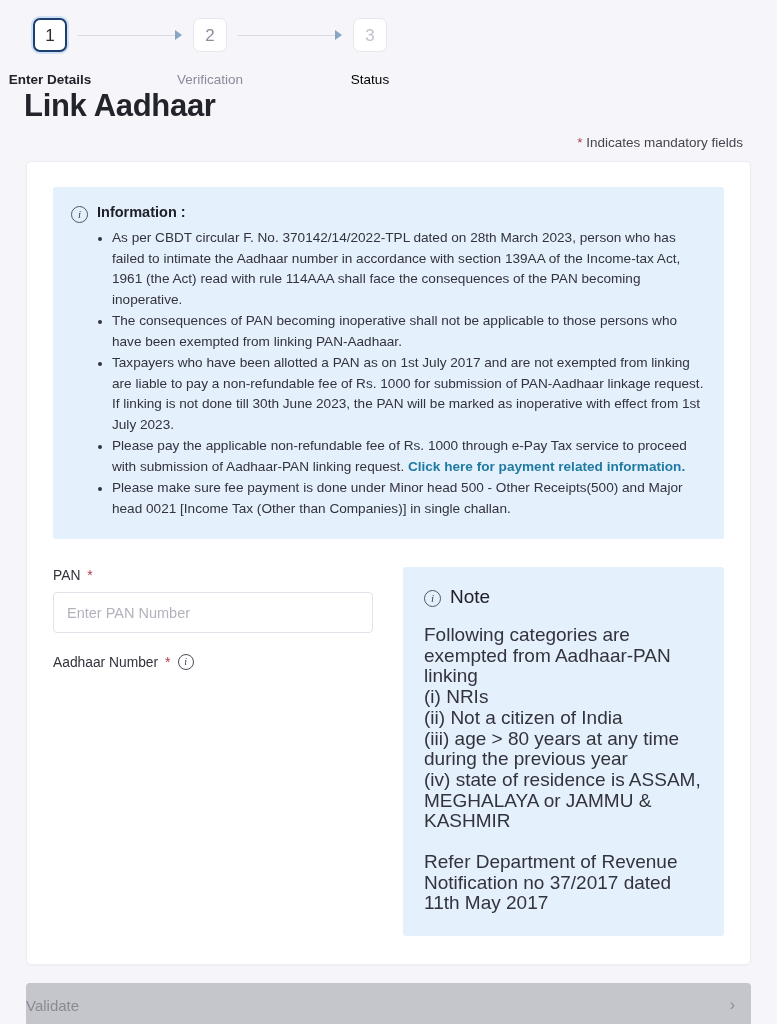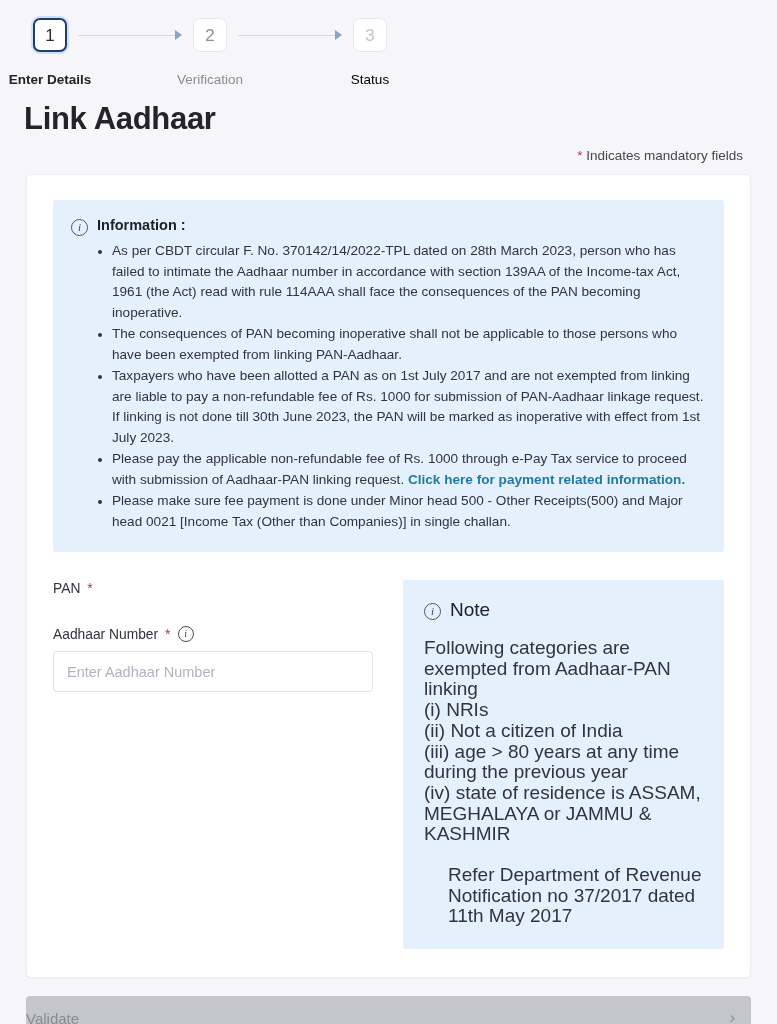--- a/index.html
+++ b/index.html
@@ -93,21 +93,21 @@
     right: 0;
     width: 0;
     height: 0;
     border-top: 5px solid transparent;
     border-bottom: 5px solid transparent;
     border-left: 7px solid #88a4c6;
   }
 
   
   .title {
-    margin: 14px 0 0 24px;
+    margin: 1px 0 0 24px;
     font-size: 31px;
     font-weight: 700;
     color: #23232b;
     letter-spacing: -0.3px;
   }
   .mandatory {
     text-align: right;
     margin: 11px 34px 0 0;
     font-size: 13.5px;
     color: #45454f;
@@ -250,21 +250,21 @@
   .note-title {
     font-size: 19px;
     font-weight: 400;
     color: #20202a;
   }
   .note-body {
     font-size: 19px;
     line-height: 20.7px;
     color: #33333d;
   }
-  .note-body p + p { margin-top: 20px; margin-left: 24px; }
+  .note-body p + p { margin-top: 20px; }
 
   
   .validate-btn {
     margin: 18px 26px 0 26px;
     height: 44px;
     background: #c5c5cc;
     border: none;
     border-radius: 4px;
     position: relative;
     display: flex;
@@ -360,29 +360,29 @@
     </div>
 
     <div class="row">
 
       <div class="form-col">
 
         <div class="field-label">
           <span>PAN</span>
           <span class="ast">*</span>
         </div>
+        <input class="text-input" type="text" placeholder="Enter PAN Number" style="">
 
         <div class="field-gap"></div>
 
         <div class="field-label">
           <span>Aadhaar Number</span>
           <span class="ast">*</span>
           <span class="lbl-i">i</span>
         </div>
-        <input class="text-input" type="text" placeholder="Enter Aadhaar Number" style="">
 
       </div>
 
       <div class="note-col">
         <div class="note-head">
           <span class="i-circle">i</span>
           <span class="note-title">Note</span>
         </div>
         <div class="note-body">
           <p style="white-space:pre-line">Following categories are exempted from Aadhaar-PAN linking

